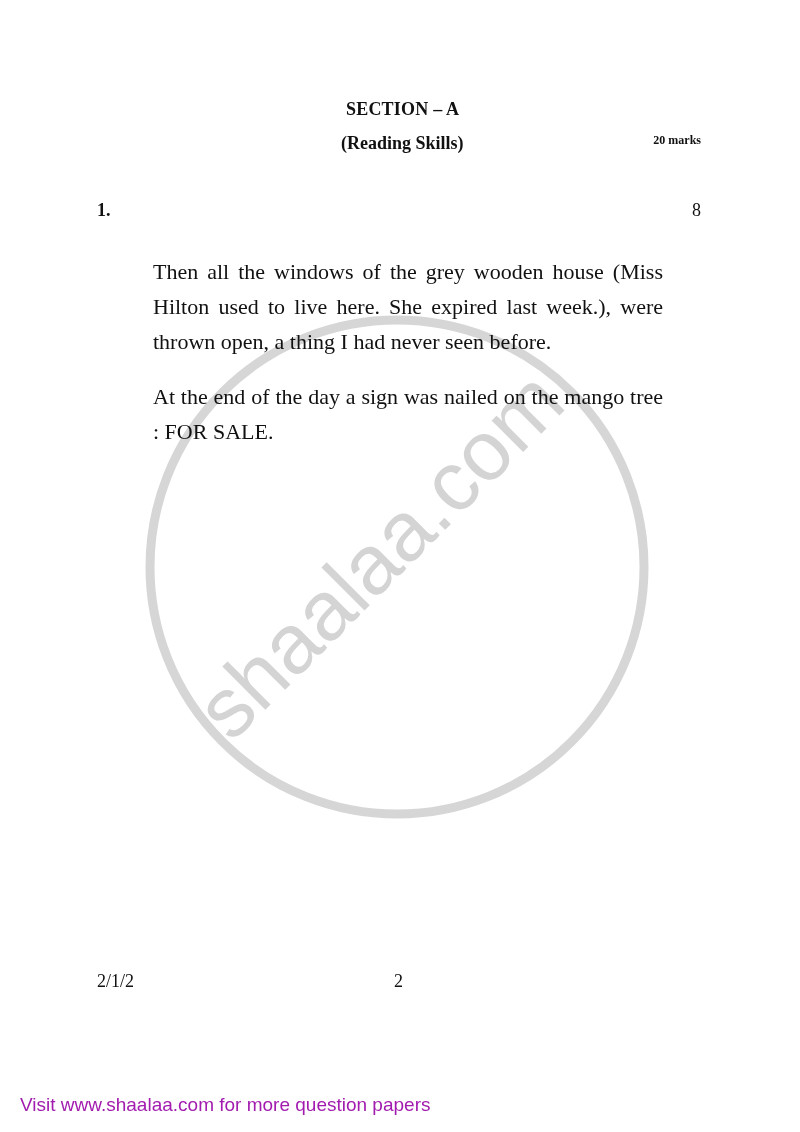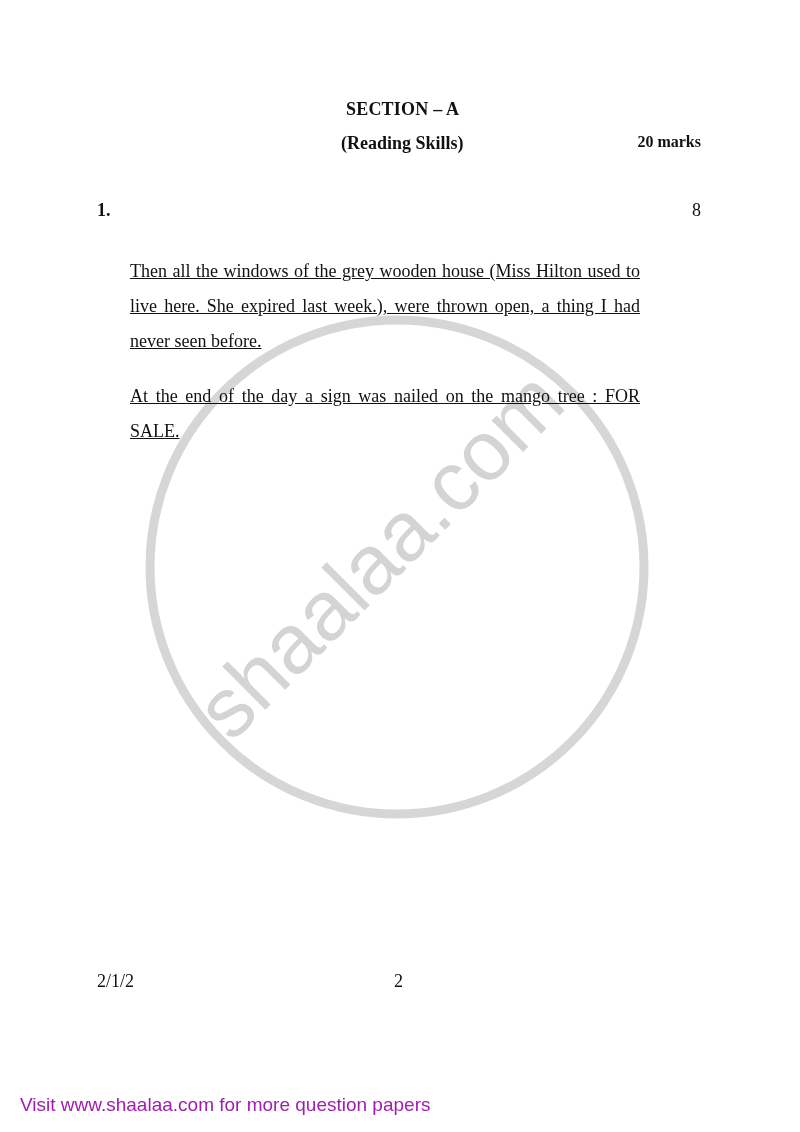--- a/index.html
+++ b/index.html
@@ -45,21 +45,21 @@
       left: 341px;
       top: 133px;
       font-weight: bold;
       font-size: 18px;
     }
     .marks-total {
       position: absolute;
       right: 99px;
       top: 133px;
       font-weight: bold;
-      font-size: 16px;
+      font-size: 12px;
       font-family: Liberation Serif, serif;
     }
     .q-number {
       position: absolute;
       left: 97px;
       top: 200px;
       font-weight: bold;
       font-size: 18px;
     }
     .q-text {
@@ -69,27 +69,26 @@
       font-size: 18px;
     }
     .q-marks {
       position: absolute;
       right: 99px;
       top: 200px;
       font-size: 18px;
     }
     .passage {
       position: absolute;
-      left: 130px;
+      left: 153px;
       top: 254px;
       width: 510px;
-      font-size: 18px;
+      font-size: 22px;
       line-height: 35px;
       text-align: justify;
-      text-decoration: underline;
     }
     .passage p {
       margin: 0 0 20px 0;
     }
     .footer-code {
       position: absolute;
       left: 97px;
       top: 971px;
       font-size: 18px;
     }

